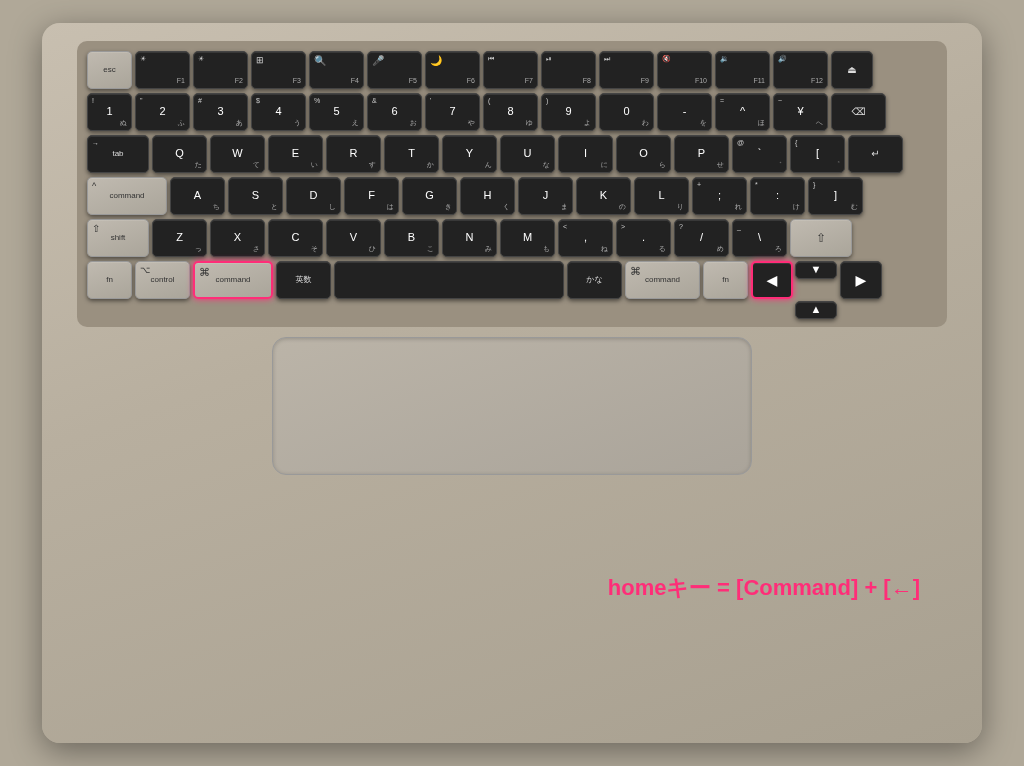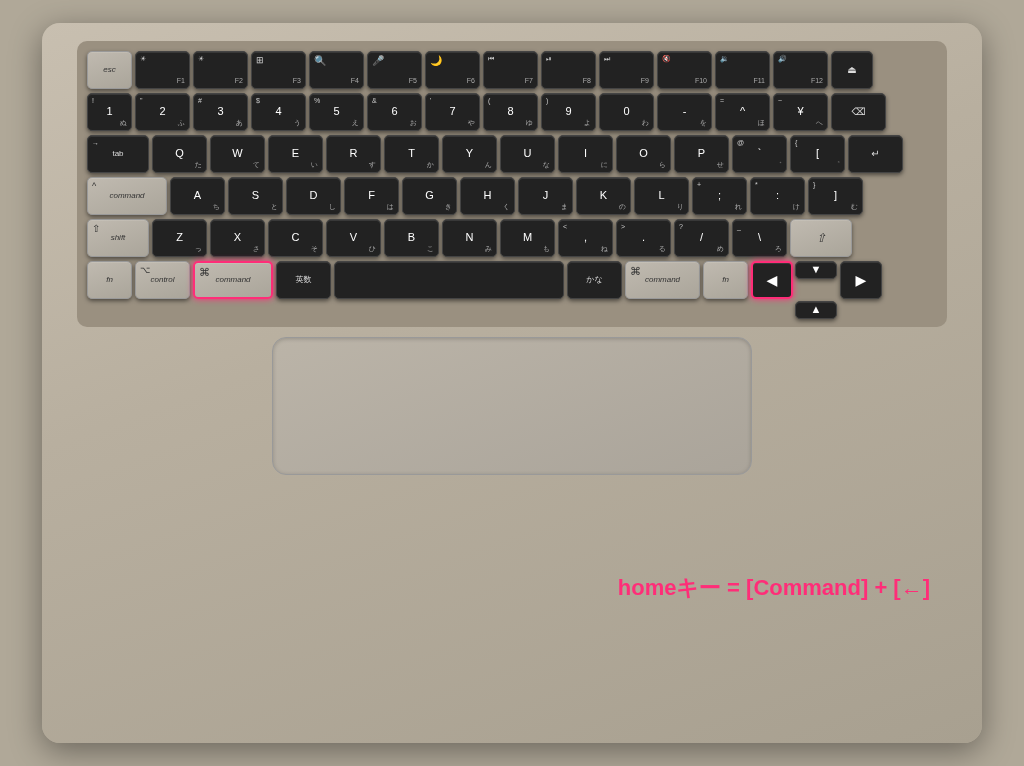--- a/index.html
+++ b/index.html
@@ -90,42 +90,42 @@
     .w65 { width: 62px; }
     .w75 { width: 75px; }
     .w80 { width: 80px; }
     .w230 { width: 230px; }
 
     .key-silver {
       background: linear-gradient(160deg, #c0bab0 0%, #aaa59a 100%);
       color: #222;
       border: 1px solid #999;
     }
-    .key-silver .center-label { color: #333; font-style: italic; }
+    .key-silver .center-label { color: #333; }
     .key-silver .top-left { color: #333; }
 
     .highlighted {
       border: 2px solid #ff2d78 !important;
       box-shadow: 0 0 6px #ff2d78, inset 0 1px 0 rgba(255,255,255,0.1) !important;
     }
 
     .trackpad-area {
       width: 480px;
       height: 138px;
       background: linear-gradient(160deg, #bbb4a8 0%, #aaa49a 100%);
       border-radius: 14px;
       margin-top: 10px;
       border: 1px solid #999;
       box-shadow: inset 0 1px 4px rgba(0,0,0,0.2);
     }
 
     .annotation-text {
       position: absolute;
       bottom: 140px;
-      right: 52px;
+      right: 62px;
       font-size: 22px;
       font-weight: bold;
       color: #ff2d78;
       white-space: nowrap;
     }
   </style>
 </head>
 <body>
 
 <div class="laptop-body">

